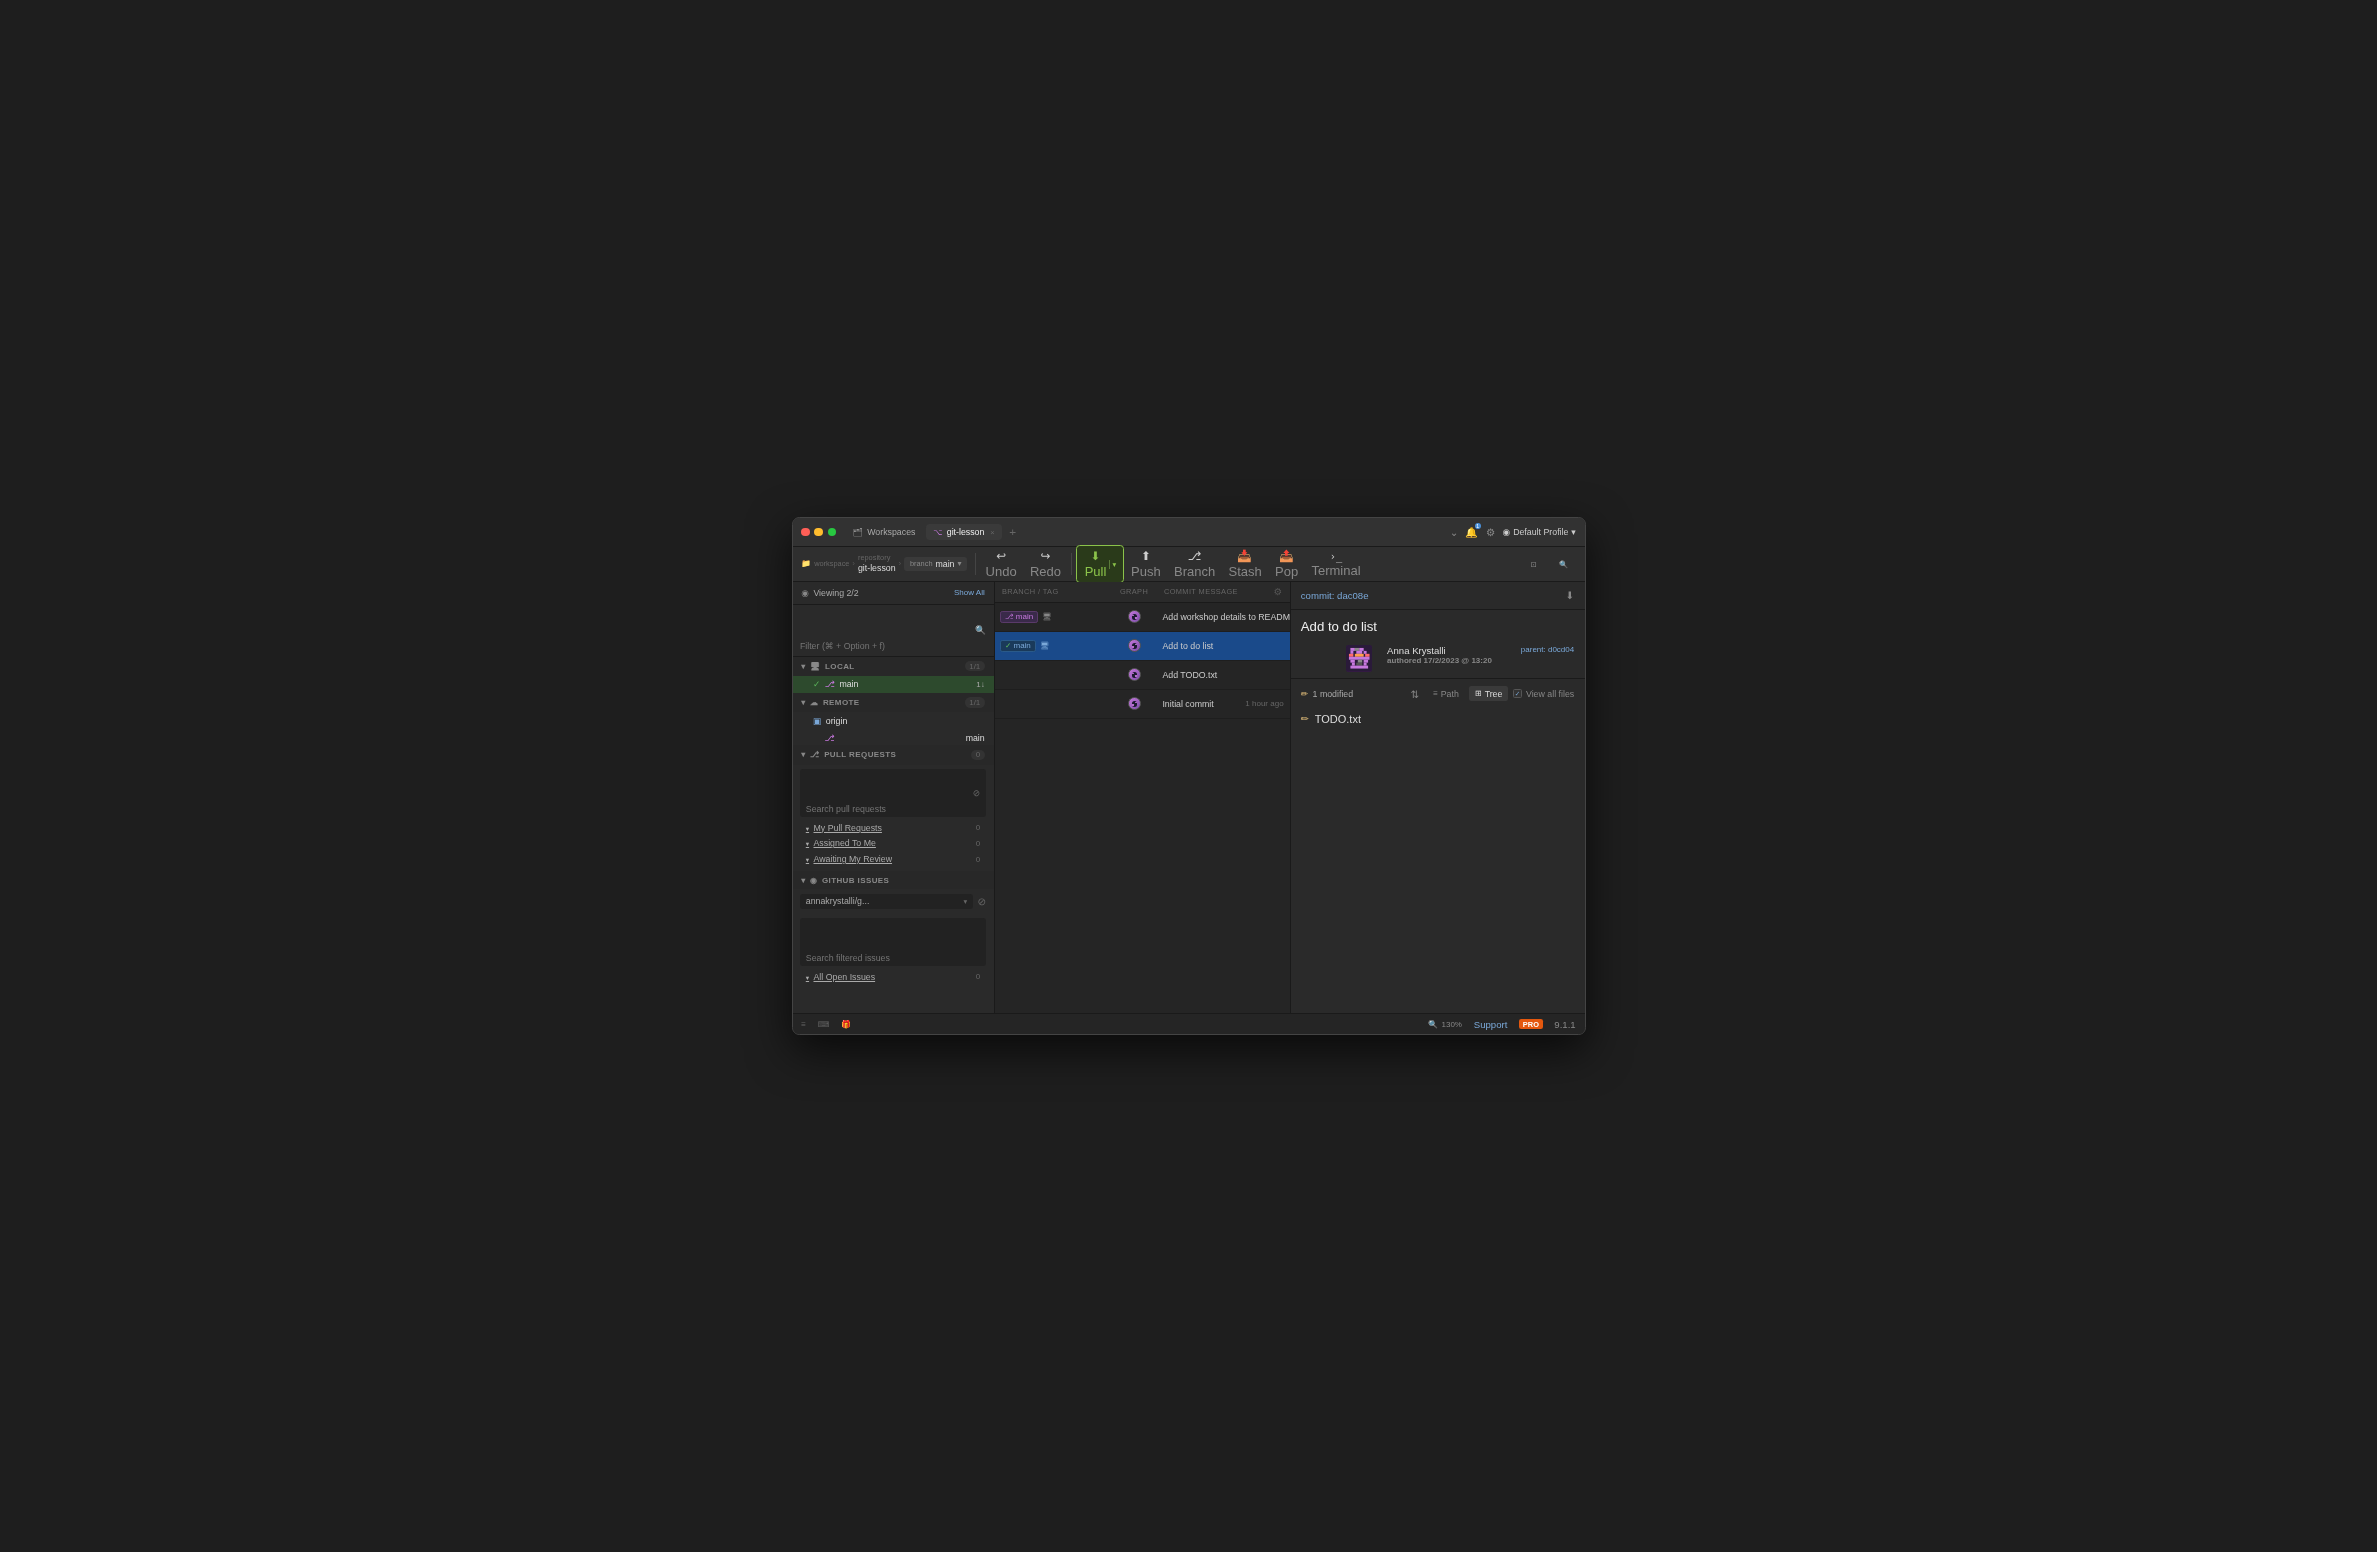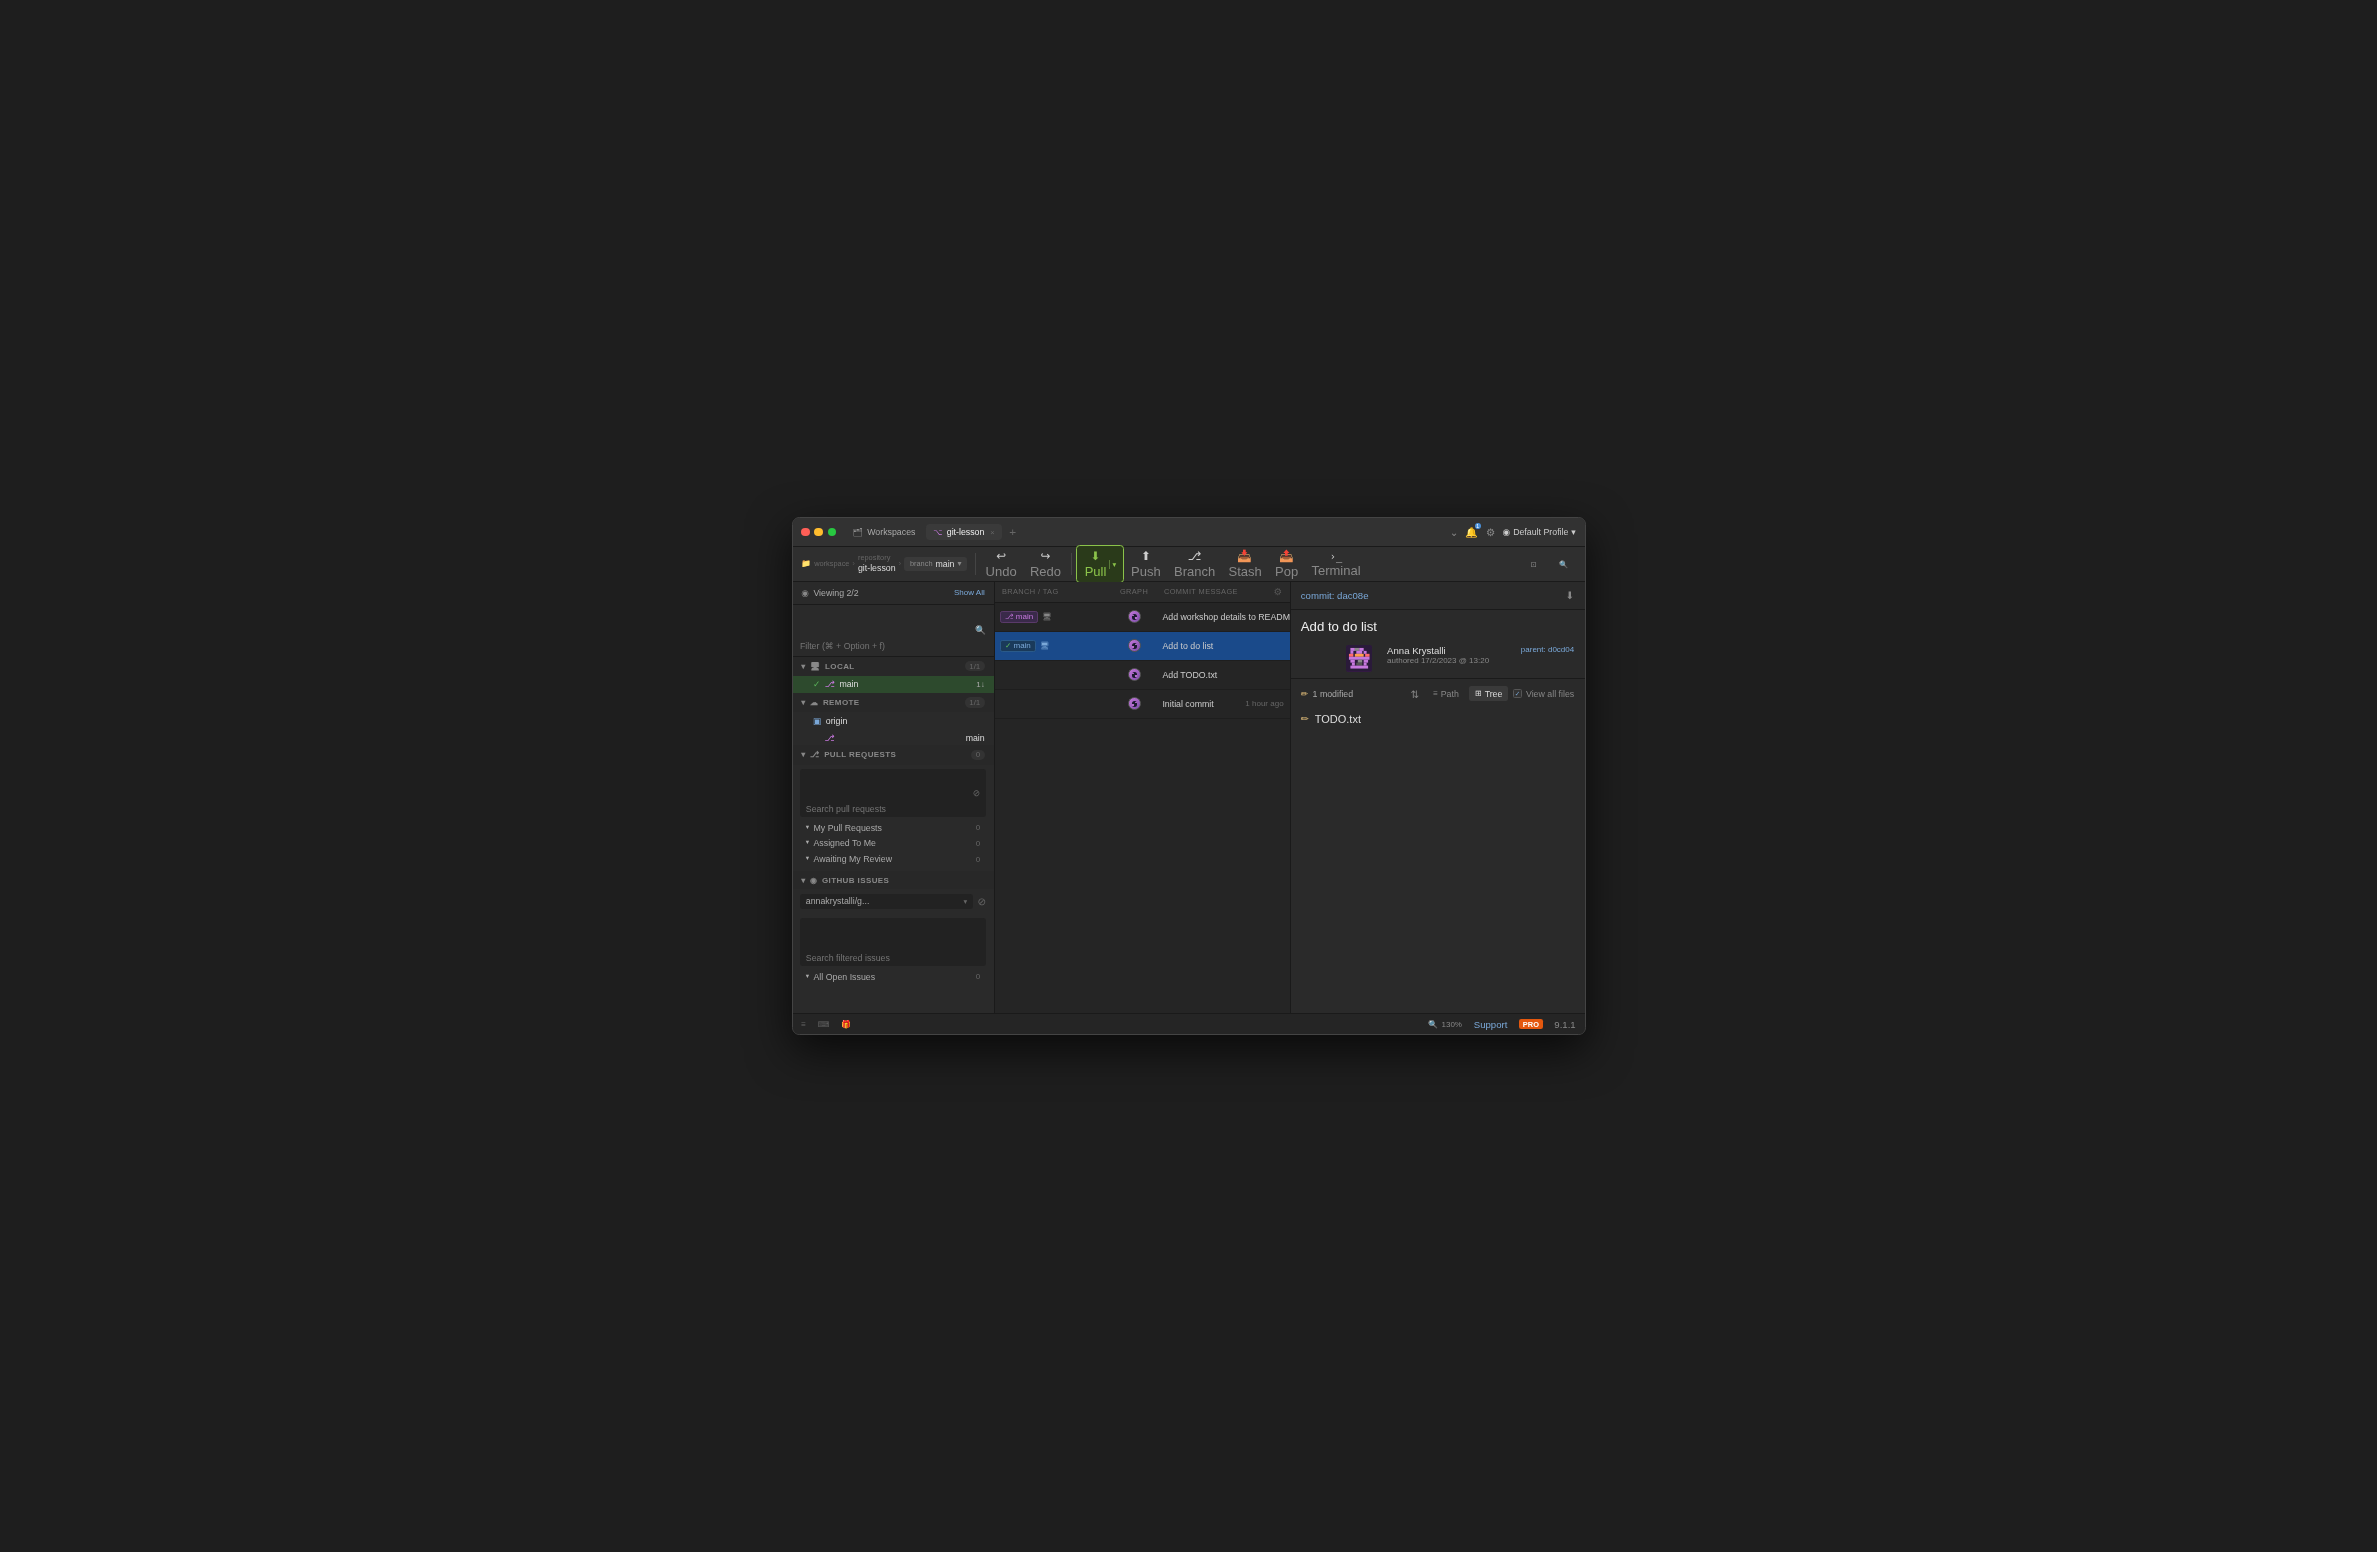--- a/index.html
+++ b/index.html
@@ -273,21 +273,21 @@
       flex: 1;
     }
     .pr-sub-item {
       display: flex;
       align-items: center;
       justify-content: space-between;
       padding: 2.9px 5.9px;
       cursor: pointer;
       border-radius: 2.2px;
     }
-    .pr-sub-left { display: flex; align-items: flex-start; gap: 4.4px; font-size: 8.8px; color: #aaa; }
+    .pr-sub-left { display: flex; align-items: flex-end; gap: 4.4px; font-size: 8.8px; color: #aaa; text-decoration: underline; }
     .pr-count { font-size: 8px; color: #666; }
     
     .center-panel {
       flex: 1;
       display: flex;
       flex-direction: column;
       background: #252525;
       border-right: 0.7px solid #1a1a1a;
       min-width: 0;
     }
@@ -417,21 +417,21 @@
     .avatar {
       width: 26.5px; height: 26.5px;
       border-radius: 2.9px;
       background: #3a1a4a;
       margin-right: 7.4px;
       overflow: hidden;
       flex-shrink: 0;
     }
     .author-info { flex: 1; }
     .author-name { font-size: 9.6px; color: #ddd; font-weight: 500; }
-    .author-date { font-size: 8px; color: #888; }
+    .author-date { font-size: 8px; color: #888; font-weight: bold; }
     .parent-info { font-size: 8px; color: #888; }
     .parent-info span { color: #7aa8d8; }
     
     .files-section {
       padding: 7.4px 10.3px;
       flex: 1;
     }
     .files-header {
       display: flex;
       align-items: center;

